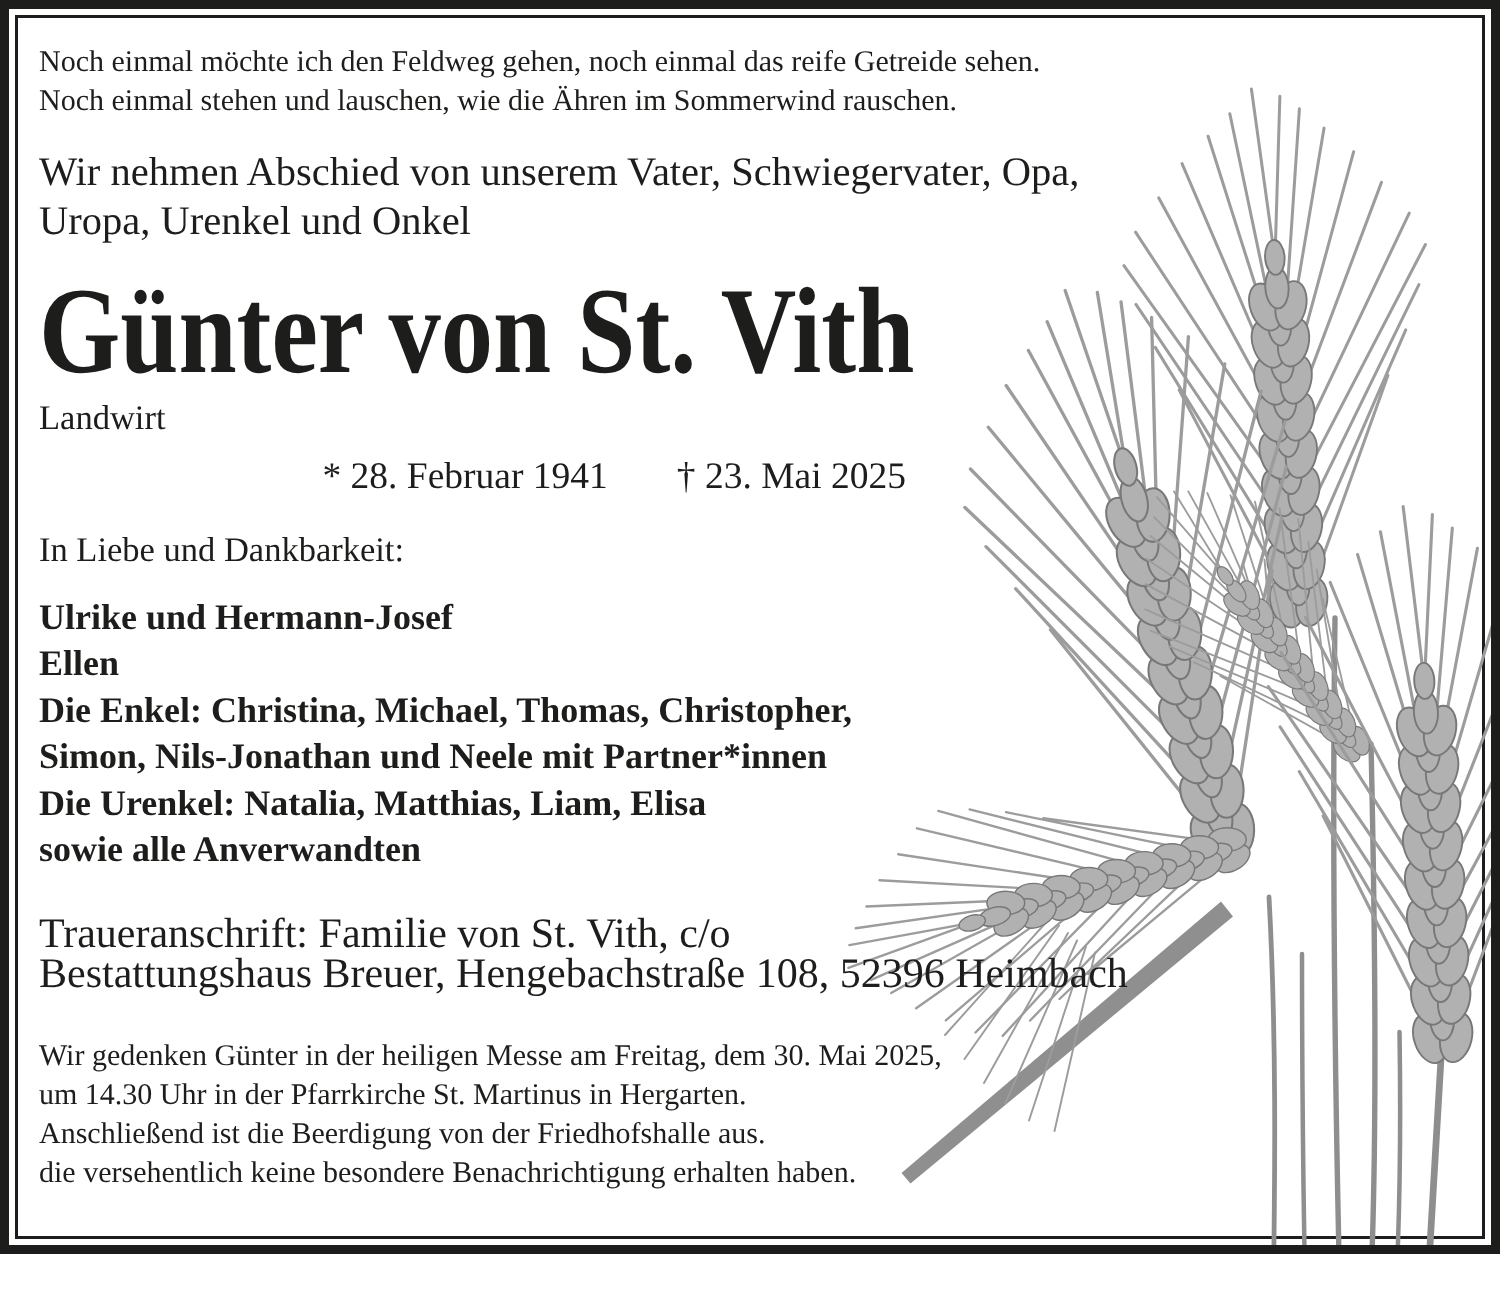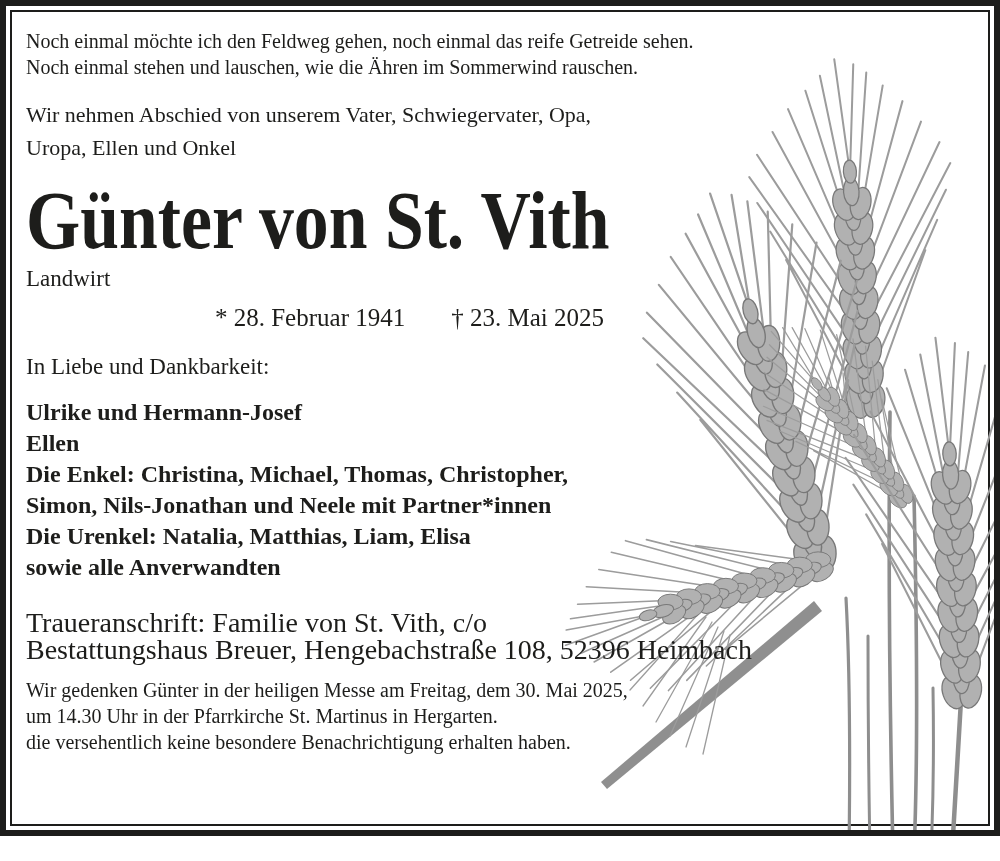--- a/index.html
+++ b/index.html
@@ -24,33 +24,33 @@
     z-index:2;
     pointer-events:none;
   }
   .wheat .awn{stroke:#9c9c9c;stroke-width:1.3;fill:none;stroke-linecap:round;}
   .wheat ellipse{fill:#b1b1b1;stroke:#787878;stroke-width:.8;}
   .wheat .rachis{stroke:#8a8a8a;stroke-width:2.4;}
   .wheat .stem{stroke:#8e8e8e;fill:none;stroke-linecap:round;}
   .content{position:absolute;left:20px;top:22px;z-index:3;}
   .content div, .content span{white-space:nowrap;}
   .epigraph{font-size:20px;line-height:26px;}
-  .intro{font-size:22px;line-height:33px;margin-top:18px;}
+  .intro{font-size:27px;line-height:33px;margin-top:18px;}
   .name-block{margin-top:28px;width:578px;}
   .name{
     display:block;height:64px;line-height:58px;
     font-size:82px;font-weight:bold;
     transform:scaleX(.85);transform-origin:0 100%;
   }
   .profession{display:block;font-size:23px;margin-top:10px;}
   .dates{display:flex;justify-content:flex-end;gap:46px;font-size:25px;margin-top:12px;}
   .condolence-heading{font-size:23px;margin-top:22px;}
   .family{font-size:24px;font-weight:bold;line-height:31px;margin-top:17px;}
   .address{font-size:28px;line-height:27px;margin-top:26px;}
-  .service{font-size:20px;line-height:26px;margin-top:14px;}
+  .service{font-size:20px;line-height:26px;margin-top:28px;}
 </style>
 </head>
 <body>
 
 <div class="page">
 
   <div class="inner-frame"></div>
 
   <svg class="wheat" viewBox="6 6 988 849" xmlns="http://www.w3.org/2000/svg" aria-hidden="true">
     <defs>
@@ -98,21 +98,21 @@
 
   <div class="content">
 
     <div class="epigraph">
       <div>Noch einmal möchte ich den Feldweg gehen, noch einmal das reife Getreide sehen.</div>
       <div>Noch einmal stehen und lauschen, wie die Ähren im Sommerwind rauschen.</div>
     </div>
 
     <div class="intro">
       <div>Wir nehmen Abschied von unserem Vater, Schwiegervater, Opa,</div>
-      <div>Uropa, Ellen und Onkel</div>
+      <div>Uropa, Urenkel und Onkel</div>
     </div>
 
     <div class="name-block">
       <span class="name">Günter von St. Vith</span>
       <span class="profession">Landwirt</span>
       <div class="dates">
         <span>* 28. Februar 1941</span>
         <span>† 23. Mai 2025</span>
       </div>
     </div>
@@ -129,17 +129,18 @@
     </div>
 
     <div class="address">
       <div>Traueranschrift: Familie von St. Vith, c/o</div>
       <div>Bestattungshaus Breuer, Hengebachstraße 108, 52396 Heimbach</div>
     </div>
 
     <div class="service">
       <div>Wir gedenken Günter in der heiligen Messe am Freitag, dem 30. Mai 2025,</div>
       <div>um 14.30 Uhr in der Pfarrkirche St. Martinus in Hergarten.</div>
+      <div>Anschließend ist die Beerdigung von der Friedhofshalle aus.</div>
       <div>die versehentlich keine besondere Benachrichtigung erhalten haben.</div>
     </div>
 
   </div>
 </div>
 
 </body></html>

